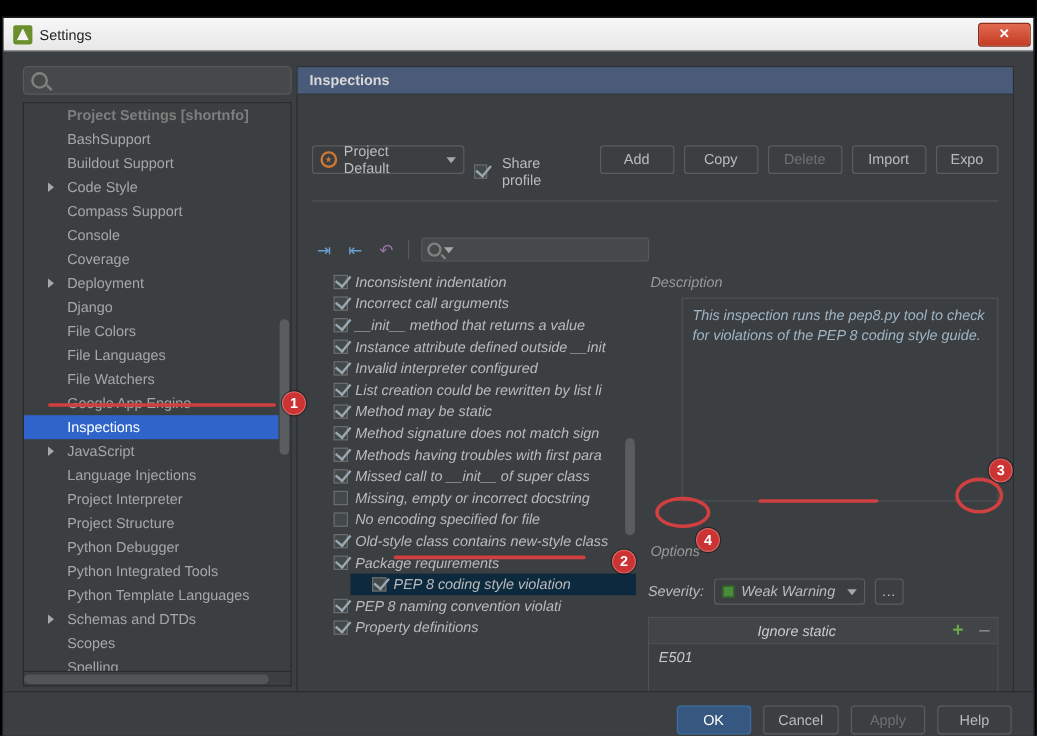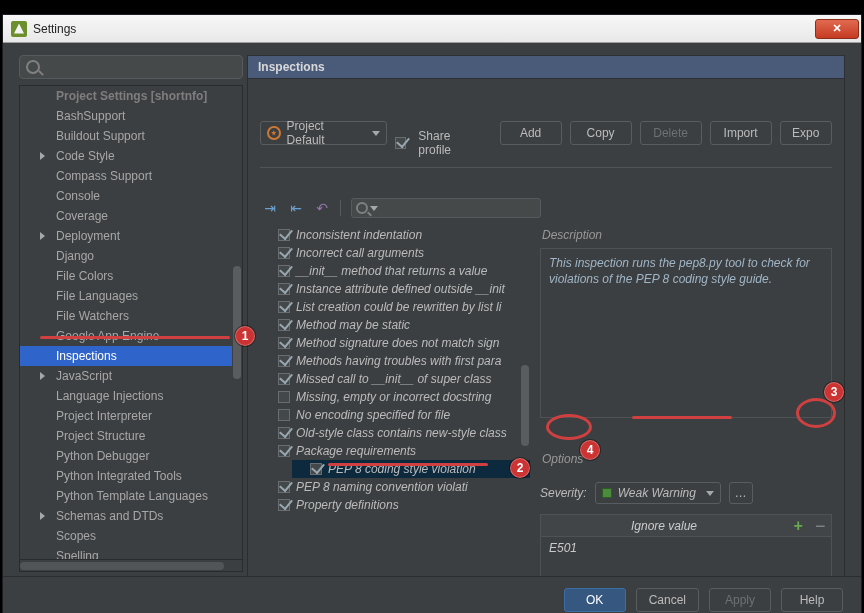--- a/index.html
+++ b/index.html
@@ -67,21 +67,21 @@
   .insp-list{width:270px;border-right:none;position:relative;overflow:hidden;}
   .insp-item{height:18px;line-height:18px;padding-left:36px;white-space:nowrap;color:#bbbbbb;position:relative;}
   .insp-item.selected{background:#0d293e;margin-left:32px;}
   .insp-item .check{position:absolute;left:18px;top:3px;}
   .insp-scroll{position:absolute;right:0;top:0;width:10px;height:100%;}
   .insp-scroll .thumb{position:absolute;left:1px;width:8px;top:34%;height:20%;background:#5a5d5f;border-radius:4px;}
 
   .right-panels{flex:1;display:flex;flex-direction:column;gap:8px;min-width:0;}
   .box{border:1px solid #4e5254;background:#3c3f41;}
   .box .lbl{color:#999;padding:2px 0 6px 2px;}
-  .box.desc{padding:6px 8px;}
+  .box.desc{padding:6px 8px;margin-left:28px;}
   .box.desc .txt{color:#a0b5c6;line-height:1.35;background:#3c3f41;}
   .box.plain{border:none;}
 
   .sev-row{display:flex;align-items:center;gap:8px;}
   .sev-dd{height:22px;border:1px solid #5a5d5f;display:flex;align-items:center;padding:0 6px;gap:6px;border-radius:3px;}
   .sev-swatch{width:10px;height:10px;background:#4a8c3c;border:1px solid #2e5a24;}
   .ellipsis-btn{height:22px;width:24px;border:1px solid #5a5d5f;border-radius:3px;display:flex;align-items:center;justify-content:center;color:#bbb;}
 
   .ignore-box{border:1px solid #4e5254;}
   .ignore-head{height:22px;display:flex;align-items:center;background:#414547;color:#ccc;border-bottom:1px solid #4e5254;}
@@ -185,20 +185,21 @@
             </div>
             <span style="flex:1"></span>
           </div>
 
           <div class="mid">
             <div class="insp-list" id="insp-list">
               <div class="insp-item"><span class="check on"></span><span>Inconsistent indentation</span></div>
                 <div class="insp-item"><span class="check on"></span><span>Incorrect call arguments</span></div>
                 <div class="insp-item"><span class="check on"></span><span>__init__ method that returns a value</span></div>
                 <div class="insp-item"><span class="check on"></span><span>Instance attribute defined outside __init</span></div>
+                <div class="insp-item"><span class="check on"></span><span>Invalid interpreter configured</span></div>
                 <div class="insp-item"><span class="check on"></span><span>List creation could be rewritten by list li</span></div>
                 <div class="insp-item"><span class="check on"></span><span>Method may be static</span></div>
                 <div class="insp-item"><span class="check on"></span><span>Method signature does not match sign</span></div>
                 <div class="insp-item"><span class="check on"></span><span>Methods having troubles with first para</span></div>
                 <div class="insp-item"><span class="check on"></span><span>Missed call to __init__ of super class</span></div>
                 <div class="insp-item"><span class="check"></span><span>Missing, empty or incorrect docstring</span></div>
                 <div class="insp-item"><span class="check"></span><span>No encoding specified for file</span></div>
                 <div class="insp-item"><span class="check on"></span><span>Old-style class contains new-style class</span></div>
                 <div class="insp-item"><span class="check on"></span><span>Package requirements</span></div>
                 <div class="insp-item selected"><span class="check on"></span><span>PEP 8 coding style violation</span></div>
@@ -223,21 +224,21 @@
                   <span>Severity:</span>
                   <div class="sev-dd">
                     <span class="sev-swatch"></span>
                     <span>Weak Warning</span>
                     <span class="dd-arrow"></span>
                   </div>
                   <div class="ellipsis-btn">…</div>
                 </div>
                 <div class="ignore-box">
                   <div class="ignore-head">
-                    <span class="title">Ignore value</span>
+                    <span class="title">Ignore static</span>
                     <span class="plus">+</span>
                     <span class="minus">−</span>
                   </div>
                   <div class="ignore-body">
                     <div>E501</div>
                   </div>
                 </div>
               </div>
             </div>
           </div>

